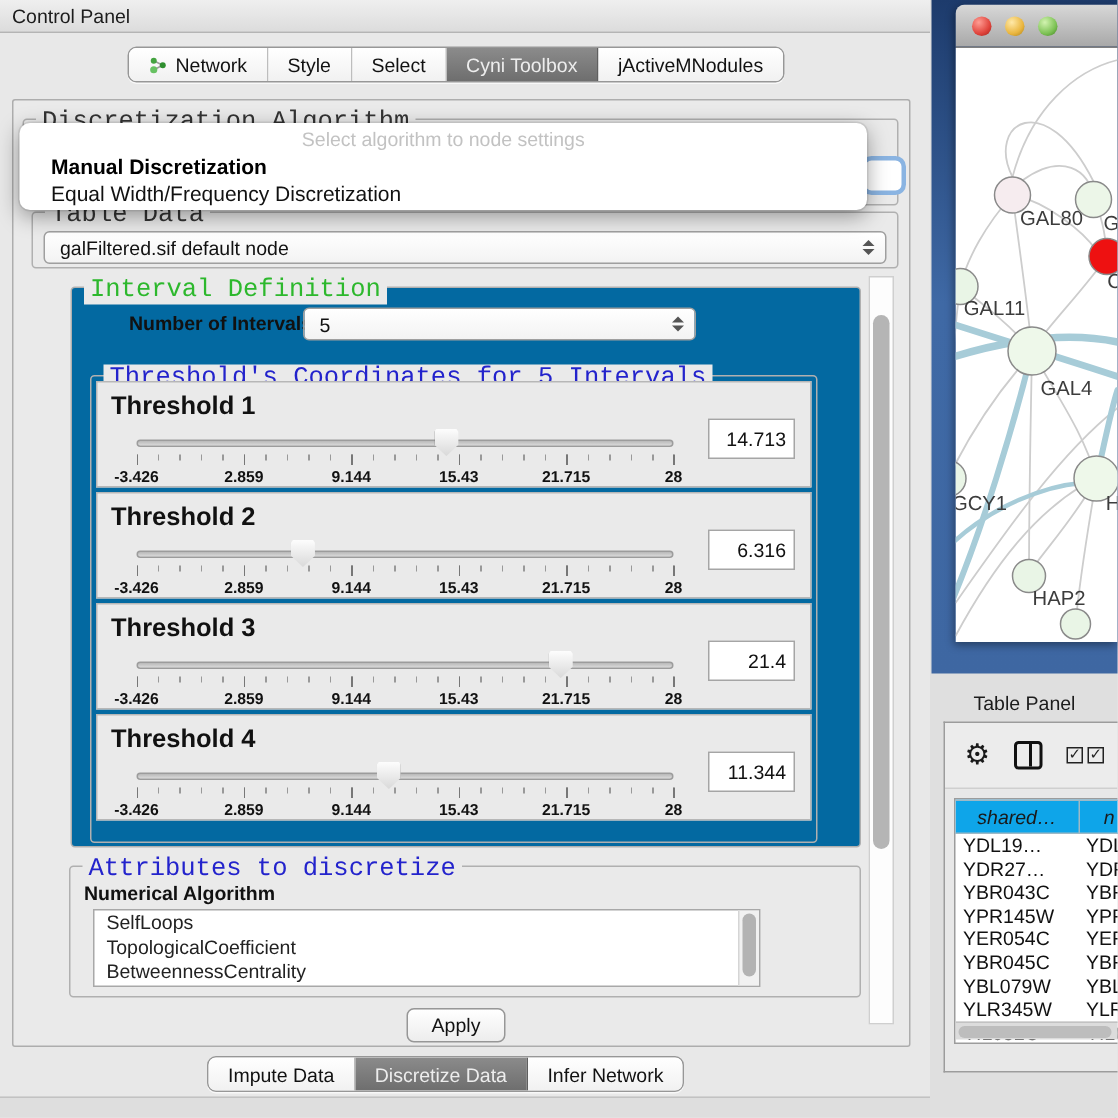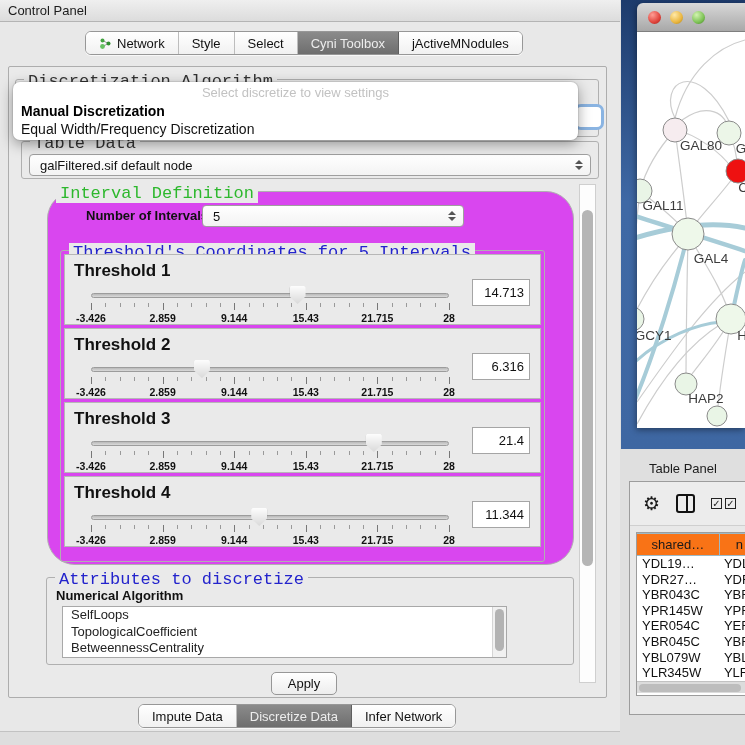--- a/index.html
+++ b/index.html
@@ -43,36 +43,36 @@
   #algo-group { left:6px; top:12px; width:584px; height:58px; }
   #algo-combo-fragment { position:absolute; left:558px; top:24px; width:30px; height:26px;
     border:3px solid #8ab4e2; border-radius:7px; background:#fff; z-index:5; }
 
   
   #algo-popup { position:absolute; left:13px; top:82px; width:565px; height:58px;
     background:#fff; border-radius:7px; z-index:50;
     box-shadow:0 4px 14px rgba(0,0,0,.38), 0 0 0 1px rgba(0,0,0,.08);
     font-size:13px; padding-top:2px; }
   #popup-prompt { text-align:center; color:#c2c2c2; height:18px; line-height:18px; }
-  .popup-opt { height:18px; line-height:18px; padding-left:8px; color:#111; font-size:14px; }
+  .popup-opt { height:18px; line-height:18px; padding-left:21px; color:#111; font-size:14px; }
   .popup-opt.sel { font-weight:bold; color:#000; }
 
   #tabledata-group { left:12px; top:74px; width:578px; height:38px; }
   .combo { position:absolute; background:linear-gradient(#ffffff,#f3f3f3);
     border:1px solid #9f9f9f; border-radius:4px; font-size:13px; color:#111;
     display:flex; align-items:center; padding:0 10px; }
   .combo .arrows { position:absolute; right:7px; top:50%; transform:translateY(-50%);
     display:flex; flex-direction:column; gap:2px; }
   .combo .arrows i { display:block; width:0; height:0;
     border-left:4px solid transparent; border-right:4px solid transparent; }
   .combo .arrows i.up { border-bottom:4px solid #555; }
   .combo .arrows i.dn { border-top:4px solid #555; }
   #tabledata-combo { left:7px; top:12px; width:562px; height:22px; }
 
-  #interval-group { left:38px; top:124px; width:527px; height:374px; background:#d946ef;border-radius:28px; }
+  #interval-group { left:38px; top:124px; width:527px; height:374px; background:#0369a1; }
   #noi-label { position:absolute; left:38px; top:16px; font-size:13px; font-weight:bold; color:#111; }
   #noi-combo { left:154px; top:13px; width:262px; height:22px; }
   #thr-group { position:absolute; left:12px; top:58px; width:485px; height:312px;
     border:1px solid #b0b0b0; border-radius:3px; }
   #thr-group > .group-label { background:#eaeaea; }
 
   .thr-row { position:relative; margin:3px 3px 2px 3px; height:71px;
     border:1px solid #b7b7b7; background:#eaeaea; }
   .thr-label { position:absolute; left:9px; top:6px; font-size:17px; font-weight:bold; color:#111; }
   .thr-slider { position:absolute; left:26px; top:34px; width:358px; height:36px; }
@@ -139,22 +139,22 @@
     border-bottom:1px solid #cfcfcf; background:#ececec; }
   #gear-ic { font-size:19px; color:#1a1a1a; line-height:19px; }
   #col-ic { width:19px; height:19px; border:2.5px solid #111; border-radius:3px; position:relative; }
   #col-ic::after { content:""; position:absolute; left:50%; top:0; width:2.5px; height:100%; background:#111; }
   .chk-ic { width:11px; height:11px; border:1.5px solid #222; font-size:10px;
     line-height:9px; text-align:center; color:#222; }
   #chk-group { display:flex; gap:3px; }
   #tp-table { position:absolute; left:6px; top:50px; width:160px; height:164px;
     background:#fff; border:1px solid #9c9c9c; overflow:hidden; }
   #tp-head { display:flex; height:23px; }
-  .tp-hcell { background:#f97316; border:1px solid #9db9c6; border-left:none;
-    font-size:13px; color:#1a1a1a; display:flex; align-items:center; }
+  .tp-hcell { background:#0ea5e9; border:1px solid #9db9c6; border-left:none;
+    font-size:13px; color:#1a1a1a; display:flex; align-items:center;font-style:italic; }
   .tp-hcell.c1 { width:84px; justify-content:center; }
   .tp-hcell.c2 { width:76px; padding-left:16px; }
   .tp-row { display:flex; height:15.6px; font-size:13px; color:#111; }
   .tp-cell { overflow:hidden; white-space:nowrap; }
   .tp-cell.c1 { width:84px; padding-left:5px; }
   .tp-cell.c2 { width:76px; padding-left:4px; }
   #tp-hscroll { position:absolute; left:0; bottom:2px; width:114px; height:12px;
     background:#dcdcdc; border-top:1px solid #c2c2c2; }
   #tp-hthumb { position:absolute; left:2px; top:2px; width:102px; height:8px;
     background:#bdbdbd; border-radius:4px; }
@@ -335,21 +335,21 @@
       </div>
     <div class="seg-btn">
         <span>Infer Network</span>
       </div>
   </div>
 
   <div id="cp-bottom-strip"></div>
 </div>
 
 <div id="algo-popup">
-  <div id="popup-prompt">Select discretize to view settings</div>
+  <div id="popup-prompt">Select algorithm to node settings</div>
   <div class="popup-opt sel">Manual Discretization</div>
   <div class="popup-opt">Equal Width/Frequency Discretization</div>
 </div>
 
 <div id="right-col">
   <div id="net-frame">
     <div id="mac-window">
       <div id="mac-titlebar">
         <div class="light" id="light-red"></div>
         <div class="light" id="light-yellow"></div>

